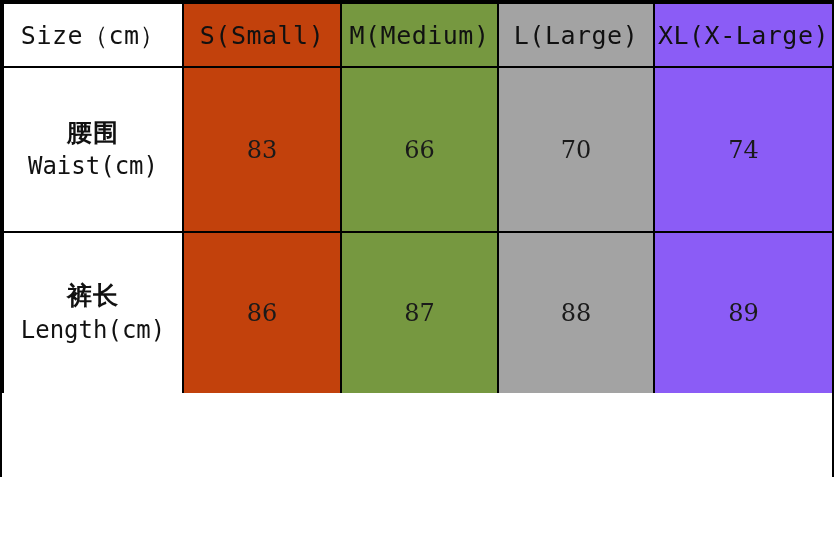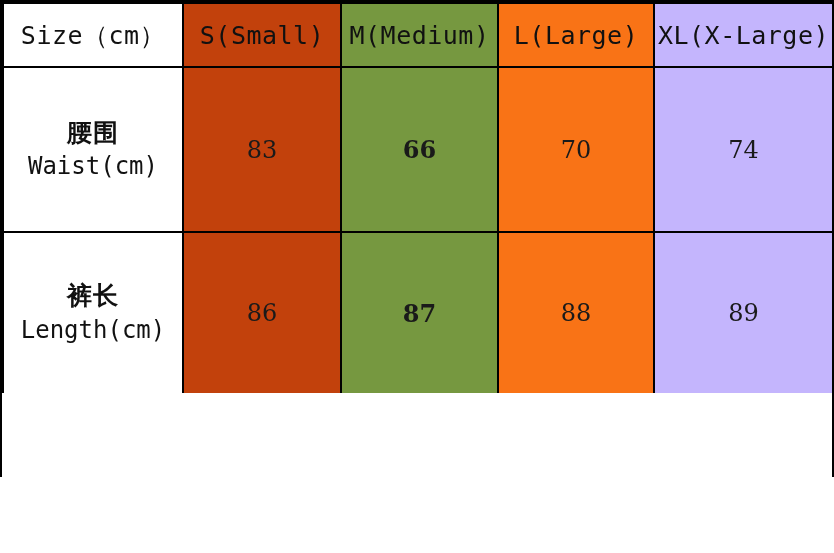--- a/index.html
+++ b/index.html
@@ -110,23 +110,23 @@
   }
 
   td.value-cell {
     font-family: "DejaVu Serif", serif;
     font-size: 24px;
     color: #1a1a1a;
   }
 
   
   .col-s  { background: #c2410c; }
-  .col-m  { background: #769840; font-weight: bold; }
-  .col-l  { background: #f97316; }
-  .col-xl { background: #c4b5fd; }
+  .col-m  { background: #769840; }
+  .col-l  { background: #a3a3a3; }
+  .col-xl { background: #8b5cf6; }
 </style>
 </head>
 <body>
 
 <div id="size-chart">
   <table class="chart-table">
     <colgroup>
       <col class="c-label">
         <col class="c-s">
         <col class="c-m">

